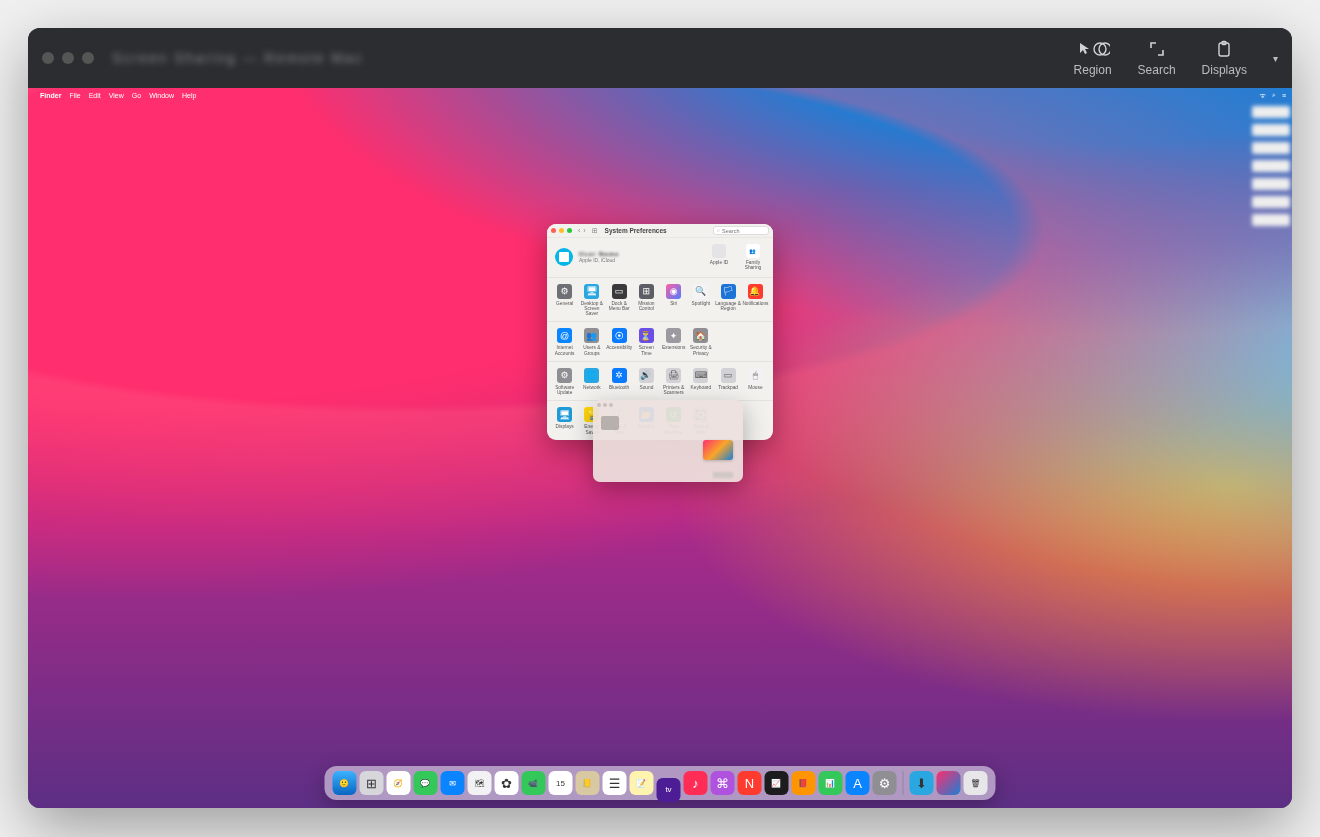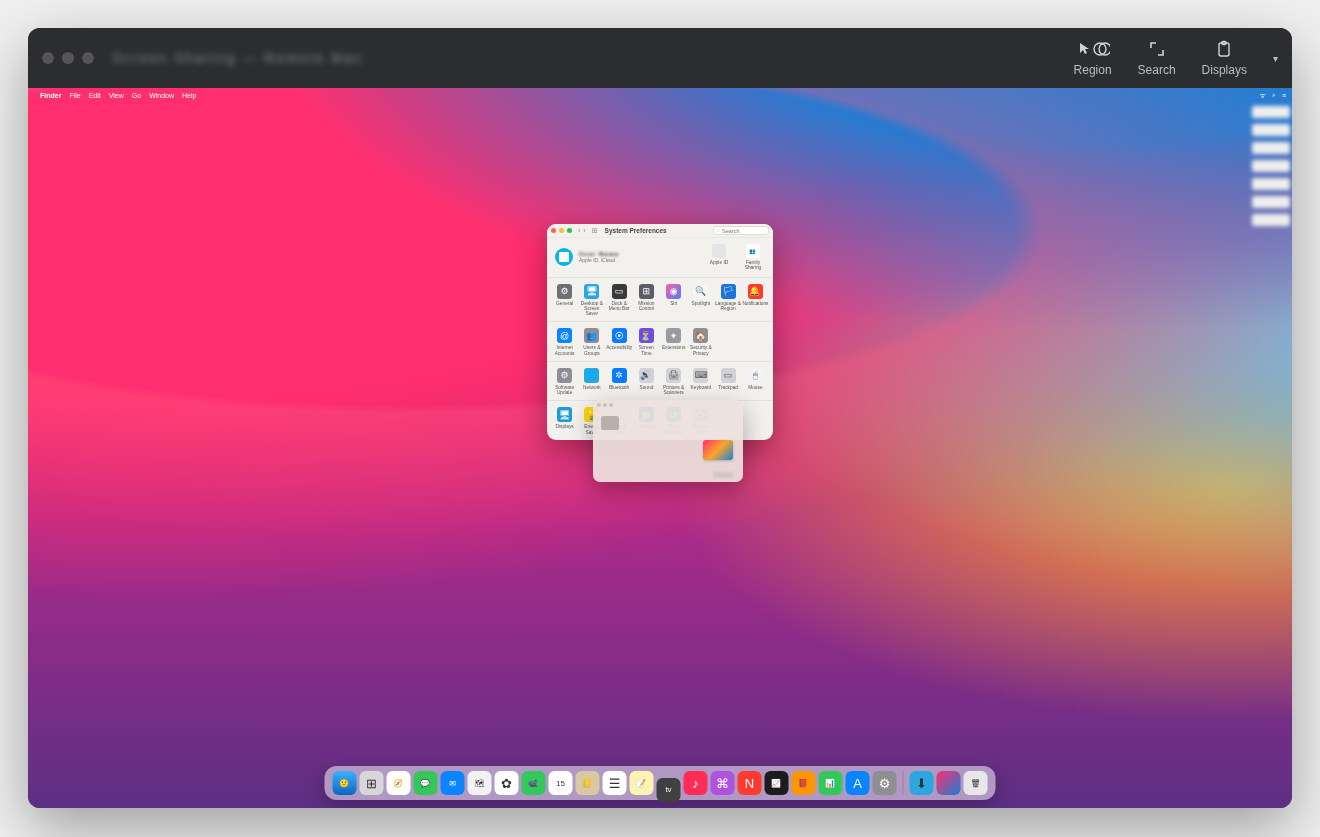--- a/index.html
+++ b/index.html
@@ -338,21 +338,21 @@
         <div class="dicon" style="background: rgb(255, 255, 255); color: rgb(51, 51, 51); font-size: 8px;">🧭</div>
         <div class="dicon" style="background: rgb(52, 199, 89); color: rgb(255, 255, 255); font-size: 8px;">💬</div>
         <div class="dicon" style="background: rgb(10, 132, 255); color: rgb(255, 255, 255); font-size: 8px;">✉︎</div>
         <div class="dicon" style="background: rgb(242, 242, 244); color: rgb(51, 51, 51); font-size: 8px;">🗺</div>
         <div class="dicon" style="background: rgb(255, 255, 255); color: rgb(51, 51, 51); font-size: 13px;">✿</div>
         <div class="dicon" style="background: rgb(52, 199, 89); color: rgb(255, 255, 255); font-size: 8px;">📹</div>
         <div class="dicon" style="background: rgb(255, 255, 255); color: rgb(51, 51, 51); font-size: 8px;">15</div>
         <div class="dicon" style="background: rgb(217, 201, 163); color: rgb(51, 51, 51); font-size: 8px;">📒</div>
         <div class="dicon" style="background: rgb(255, 255, 255); color: rgb(51, 51, 51); font-size: 13px;">☰</div>
         <div class="dicon" style="background: rgb(255, 243, 176); color: rgb(51, 51, 51); font-size: 8px;">📝</div>
-        <div class="dicon" style="background: #404040; color: rgb(255, 255, 255); font-size: 8px; margin-top: 13px;">tv</div>
+        <div class="dicon" style="background: #4c1d95; color: rgb(255, 255, 255); font-size: 8px; margin-top: 13px;">tv</div>
         <div class="dicon" style="background: rgb(255, 45, 85); color: rgb(255, 255, 255); font-size: 13px;">♪</div>
         <div class="dicon" style="background: rgb(175, 82, 222); color: rgb(255, 255, 255); font-size: 13px;">⌘</div>
         <div class="dicon" style="background: rgb(255, 59, 48); color: rgb(255, 255, 255); font-size: 13px;">N</div>
         <div class="dicon" style="background: rgb(28, 28, 30); color: rgb(255, 255, 255); font-size: 8px;">📈</div>
         <div class="dicon" style="background: rgb(255, 149, 0); color: rgb(51, 51, 51); font-size: 8px;">📕</div>
         <div class="dicon" style="background: rgb(52, 199, 89); color: rgb(255, 255, 255); font-size: 8px;">📊</div>
         <div class="dicon" style="background: rgb(10, 132, 255); color: rgb(255, 255, 255); font-size: 13px;">A</div>
         <div class="dicon" style="background: rgb(142, 142, 147); color: rgb(255, 255, 255); font-size: 13px;">⚙</div>
         <div class="dock-sep"></div>
         <div class="dicon" style="background: rgb(42, 167, 225); color: rgb(51, 51, 51); font-size: 13px;">⬇</div>

